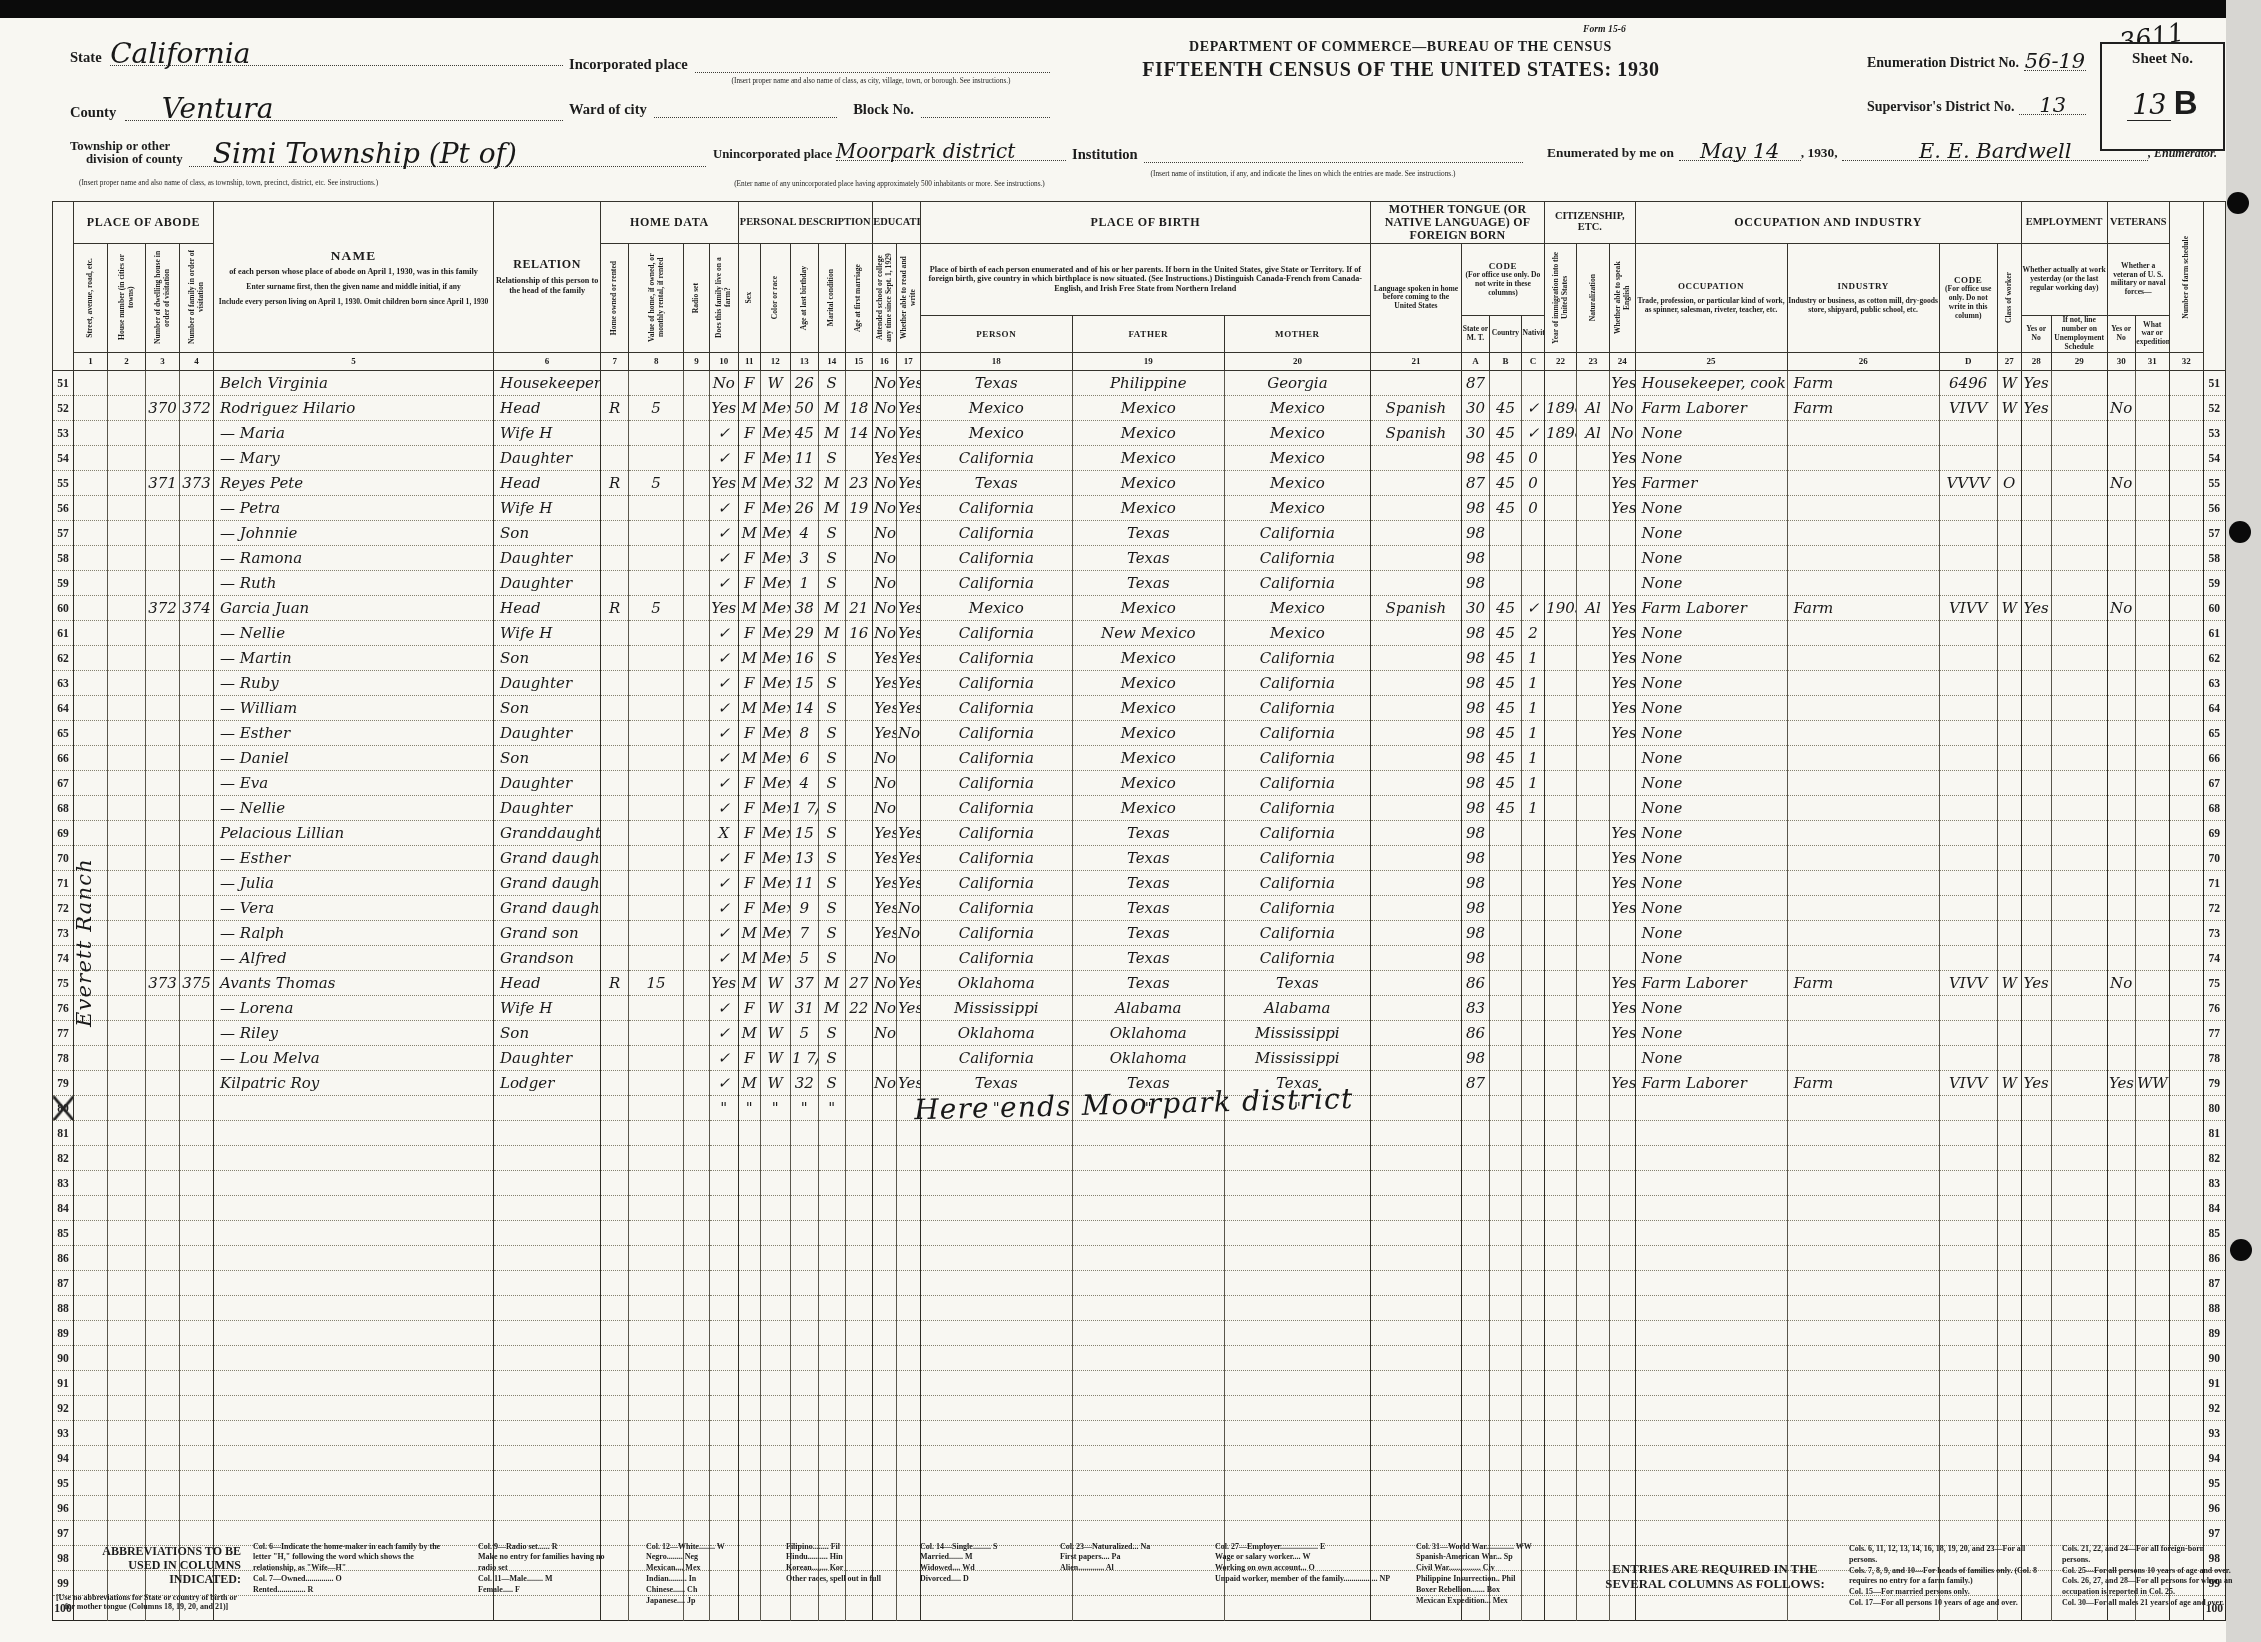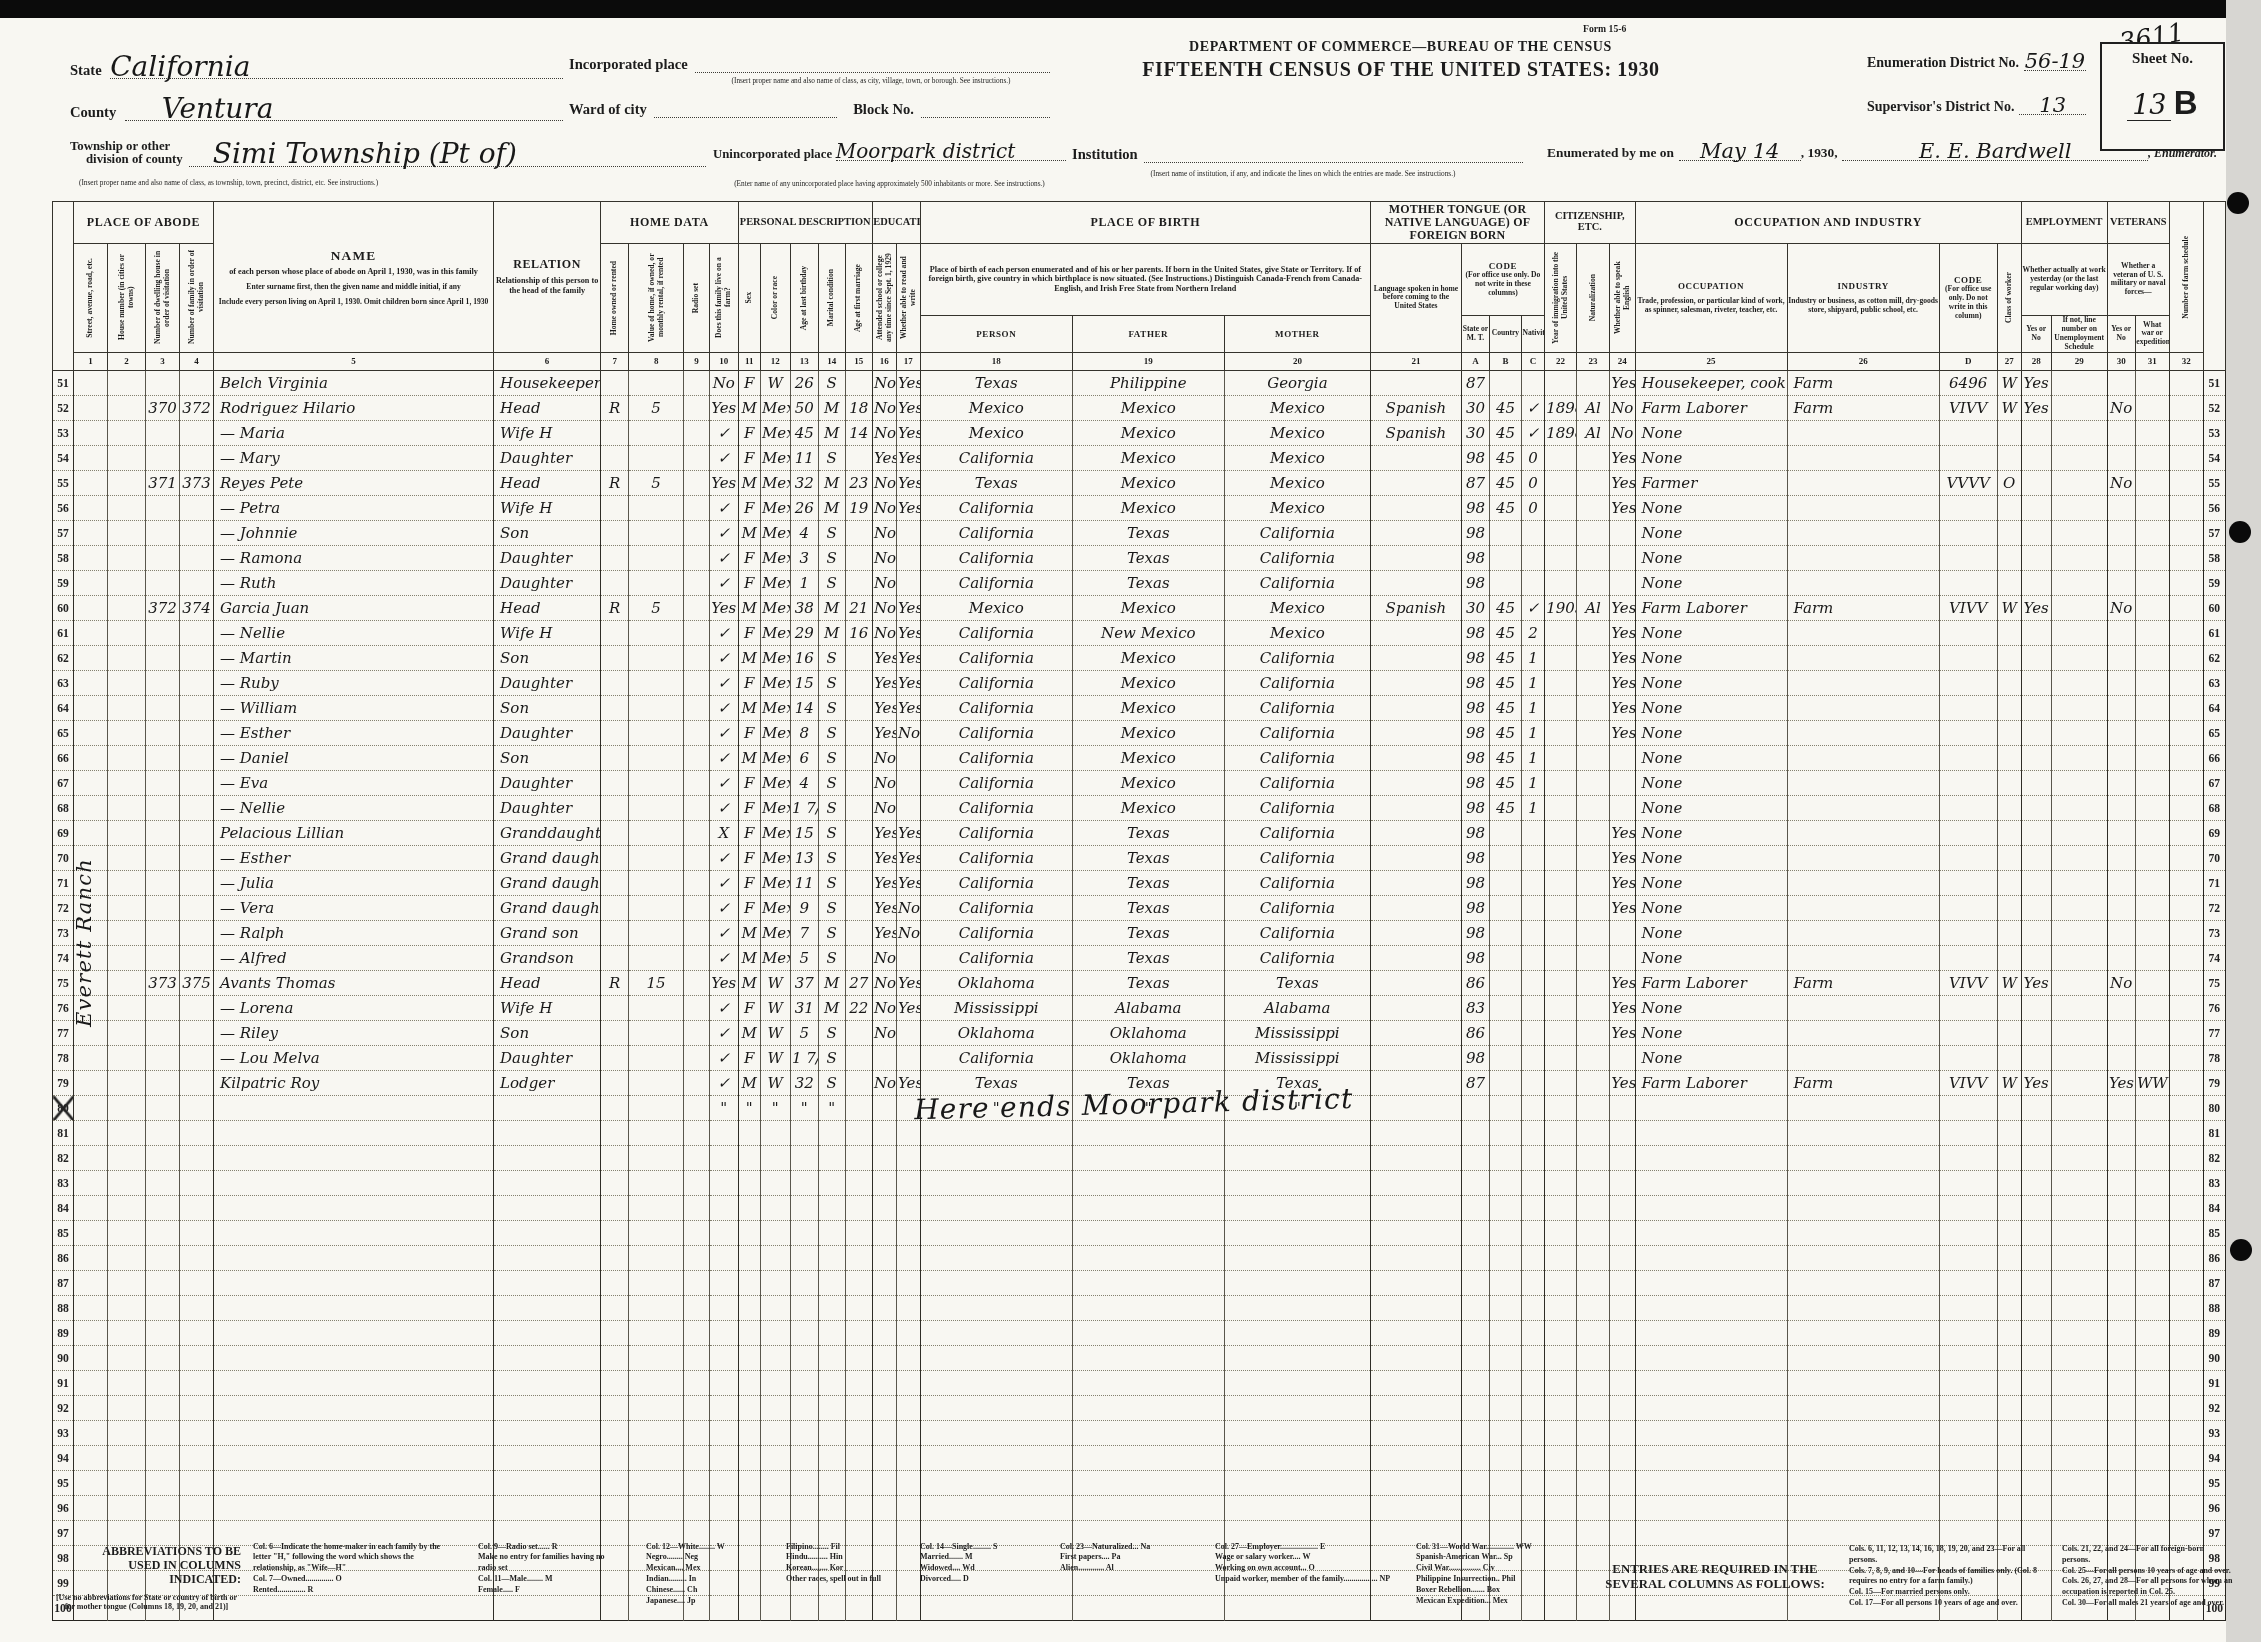--- a/index.html
+++ b/index.html
@@ -77,25 +77,25 @@
   .f-abbrev{position:absolute;left:0;top:7.3px;width:189px;}
 </style>
 </head>
 <body>
 
 <div class="topbar"></div>
 <div class="scan-edge"></div>
 
 <div class="sheet">
 
-  <div class="abs form-no" style="left:1583px;top:4.9px;">Form 15-6</div>
+  <div class="abs form-no" style="left:1583px;top:4.9px;font-style:italic;">Form 15-6</div>
   <div class="abs dept ctr" style="left:1090px;top:21px;width:621px;">DEPARTMENT OF COMMERCE—BUREAU OF THE CENSUS</div>
   <div class="abs census ctr" style="left:1066px;top:40px;width:670px;">FIFTEENTH CENSUS OF THE UNITED STATES:  1930</div>
 
-  <div class="abs field" style="left:70px;top:38px;width:493px;">
+  <div class="abs field" style="left:70px;top:25px;width:493px;">
     <span class="hlabel">State</span>
     <span class="dotline fill" style="margin-left:8.5px;text-align:left;"><span class="hw hw-big">California</span></span>
   </div>
   <div class="abs field" style="left:70px;top:80px;width:493px;">
     <span class="hlabel">County</span>
     <span class="dotline fill" style="margin-left:8.5px;text-align:left;padding-left:37px;"><span class="hw hw-big">Ventura</span></span>
   </div>
   <div class="abs field" style="left:70px;top:122px;width:636px;">
     <span class="hlabel2">
       <span>Township or other</span><br><span style="padding-left:16px;">division of county</span>

